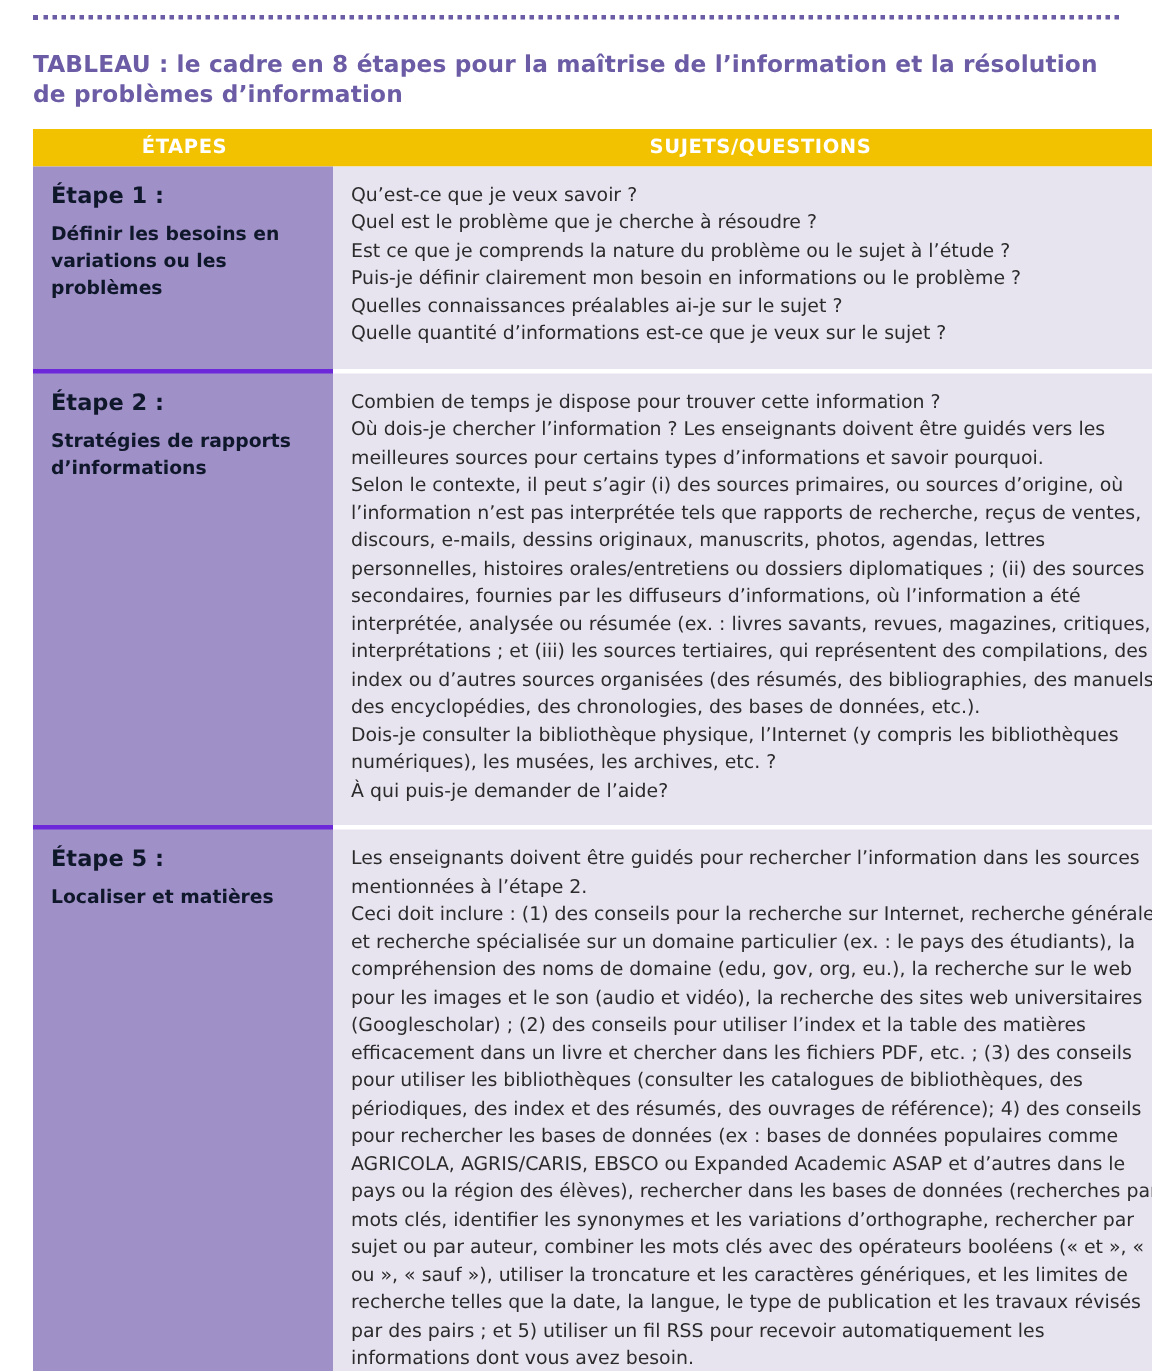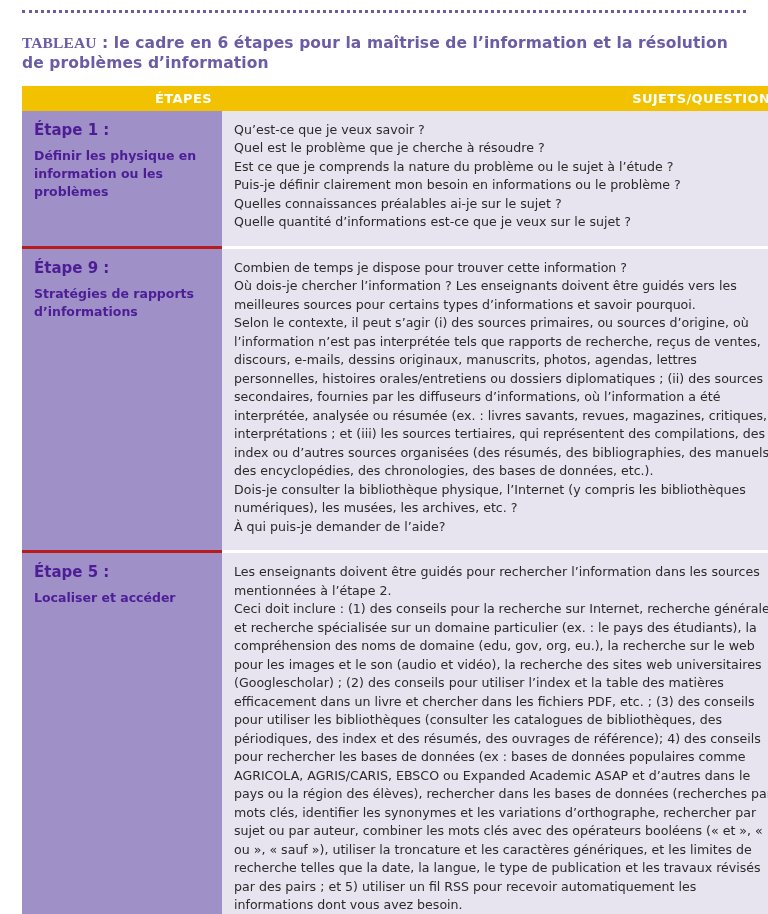--- a/index.html
+++ b/index.html
@@ -27,46 +27,45 @@
   .caption {
     font-size: 15.5px;
     font-weight: bold;
     line-height: 1.32;
     color: #6b5ca5;
     margin: 6px 0 12px 0;
     letter-spacing: 0.1px;
   }
   .caption .label {
     color: #6b5ca5;
-    font-family: Liberation Serif, serif;
   }
   table.framework {
     border-collapse: collapse;
     width: 724px;
     table-layout: fixed;
   }
   table.framework th {
     background: #f2c200;
     color: #ffffff;
     font-size: 13px;
     font-weight: bold;
-    text-align: right;
+    text-align: center;
     letter-spacing: 0.4px;
     padding: 5px 10px 5px 12px;
     border: none;
   }
   table.framework th.col-steps { width: 178px; }
   table.framework th.col-topics { width: 546px; }
 
   td.step {
     background: #9f90c8;
-    color: #4c1d95;
+    color: #0f172a;
     vertical-align: top;
     padding: 10px 12px 16px 12px;
-    border-bottom: 3px solid #b91c1c;
+    border-bottom: 3px solid #6d28d9;
     margin-left: 13px;
   }
   td.step .step-title {
     font-size: 15px;
     font-weight: bold;
     margin-bottom: 8px;
     line-height: 1.2;
   }
   td.step .step-sub {
     font-size: 12.5px;
@@ -90,65 +89,65 @@
   }
 </style>
 </head>
 <body>
 
 <div class="page">
 
   <div class="top-dots"></div>
 
   <div class="caption">
-    <span class="label">TABLEAU</span><span> : le cadre en 6 étapes pour la maîtrise de l’information et la résolution de problèmes d’information</span>
+    <span class="label">TABLEAU</span><span> : le cadre en 8 étapes pour la maîtrise de l’information et la résolution de problèmes d’information</span>
   </div>
 
   <table class="framework">
     <thead>
       <tr>
         <th class="col-steps">ÉTAPES</th>
         <th class="col-topics">SUJETS/QUESTIONS</th>
       </tr>
     </thead>
     <tbody>
 
       <tr>
         <td class="step">
           <div class="step-title">Étape 1 :</div>
-          <div class="step-sub">Définir les physique en information ou les problèmes</div>
+          <div class="step-sub">Définir les besoins en variations ou les problèmes</div>
         </td>
         <td class="topics">
           <p>Qu’est-ce que je veux savoir ?</p>
           <p>Quel est le problème que je cherche à résoudre ?</p>
           <p>Est ce que je comprends la nature du problème ou le sujet à l’étude ?</p>
           <p>Puis-je définir clairement mon besoin en informations ou le problème ?</p>
           <p>Quelles connaissances préalables ai-je sur le sujet ?</p>
           <p>Quelle quantité d’informations est-ce que je veux sur le sujet ?</p>
         </td>
       </tr>
 
       <tr>
         <td class="step">
-          <div class="step-title">Étape 9 :</div>
+          <div class="step-title">Étape 2 :</div>
           <div class="step-sub">Stratégies de rapports d’informations</div>
         </td>
         <td class="topics">
           <p>Combien de temps je dispose pour trouver cette information ?</p>
           <p>Où dois-je chercher l’information ? Les enseignants doivent être guidés vers les meilleures sources pour certains types d’informations et savoir pourquoi.</p>
           <p>Selon le contexte, il peut s’agir (i) des sources primaires, ou sources d’origine, où l’information n’est pas interprétée tels que rapports de recherche, reçus de ventes, discours, e-mails, dessins originaux, manuscrits, photos, agendas, lettres personnelles, histoires orales/entretiens ou dossiers diplomatiques ; (ii) des sources secondaires, fournies par les diffuseurs d’informations, où l’information a été interprétée, analysée ou résumée (ex. : livres savants, revues, magazines, critiques, interprétations ; et (iii) les sources tertiaires, qui représentent des compilations, des index ou d’autres sources organisées (des résumés, des bibliographies, des manuels, des encyclopédies, des chronologies, des bases de données, etc.).</p>
           <p>Dois-je consulter la bibliothèque physique, l’Internet (y compris les bibliothèques numériques), les musées, les archives, etc. ?</p>
           <p>À qui puis-je demander de l’aide?</p>
         </td>
       </tr>
 
       <tr>
         <td class="step">
           <div class="step-title">Étape 5 :</div>
-          <div class="step-sub">Localiser et accéder</div>
+          <div class="step-sub">Localiser et matières</div>
         </td>
         <td class="topics">
           <p>Les enseignants doivent être guidés pour rechercher l’information dans les sources mentionnées à l’étape 2.</p>
           <p>Ceci doit inclure : (1) des conseils pour la recherche sur Internet, recherche générale et recherche spécialisée sur un domaine particulier (ex. : le pays des étudiants), la compréhension des noms de domaine (edu, gov, org, eu.), la recherche sur le web pour les images et le son (audio et vidéo), la recherche des sites web universitaires (Googlescholar) ; (2) des conseils pour utiliser l’index et la table des matières efficacement dans un livre et chercher dans les fichiers PDF, etc. ; (3) des conseils pour utiliser les bibliothèques (consulter les catalogues de bibliothèques, des périodiques, des index et des résumés, des ouvrages de référence); 4) des conseils pour rechercher les bases de données (ex : bases de données populaires comme AGRICOLA, AGRIS/CARIS, EBSCO ou Expanded Academic ASAP et d’autres dans le pays ou la région des élèves), rechercher dans les bases de données (recherches par mots clés, identifier les synonymes et les variations d’orthographe, rechercher par sujet ou par auteur, combiner les mots clés avec des opérateurs booléens (« et », « ou », « sauf »), utiliser la troncature et les caractères génériques, et les limites de recherche telles que la date, la langue, le type de publication et les travaux révisés par des pairs ; et 5) utiliser un fil RSS pour recevoir automatiquement les informations dont vous avez besoin.</p>
         </td>
       </tr>
 
     </tbody>
   </table>
 

